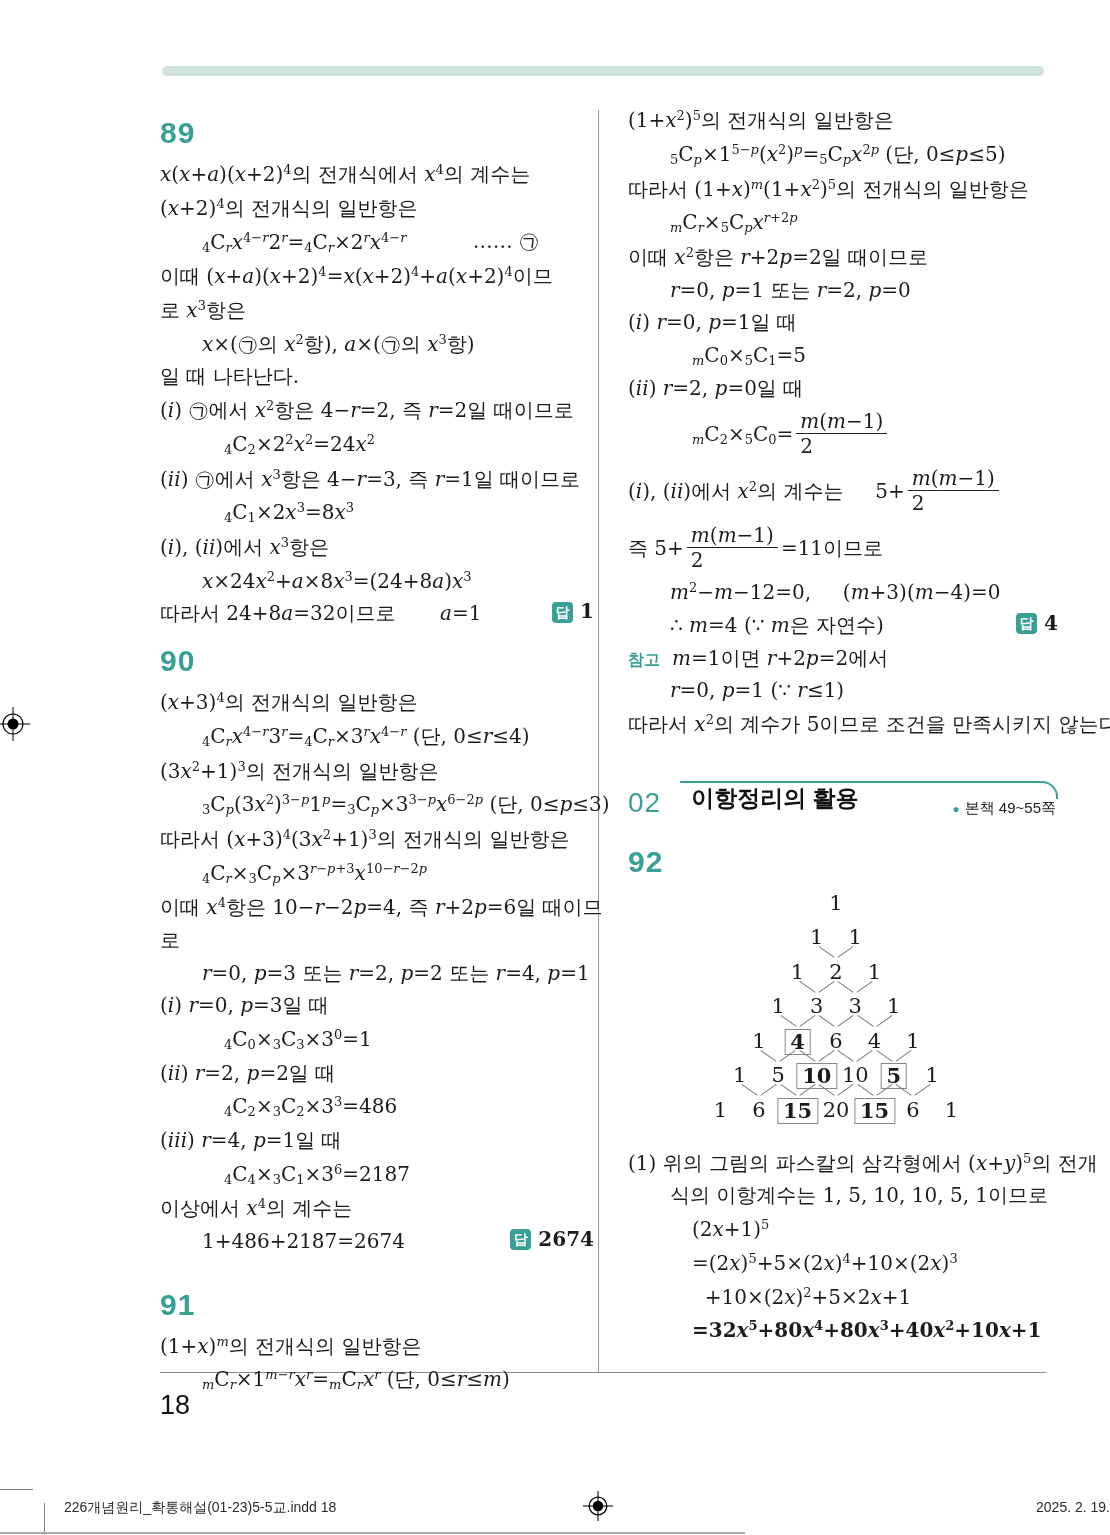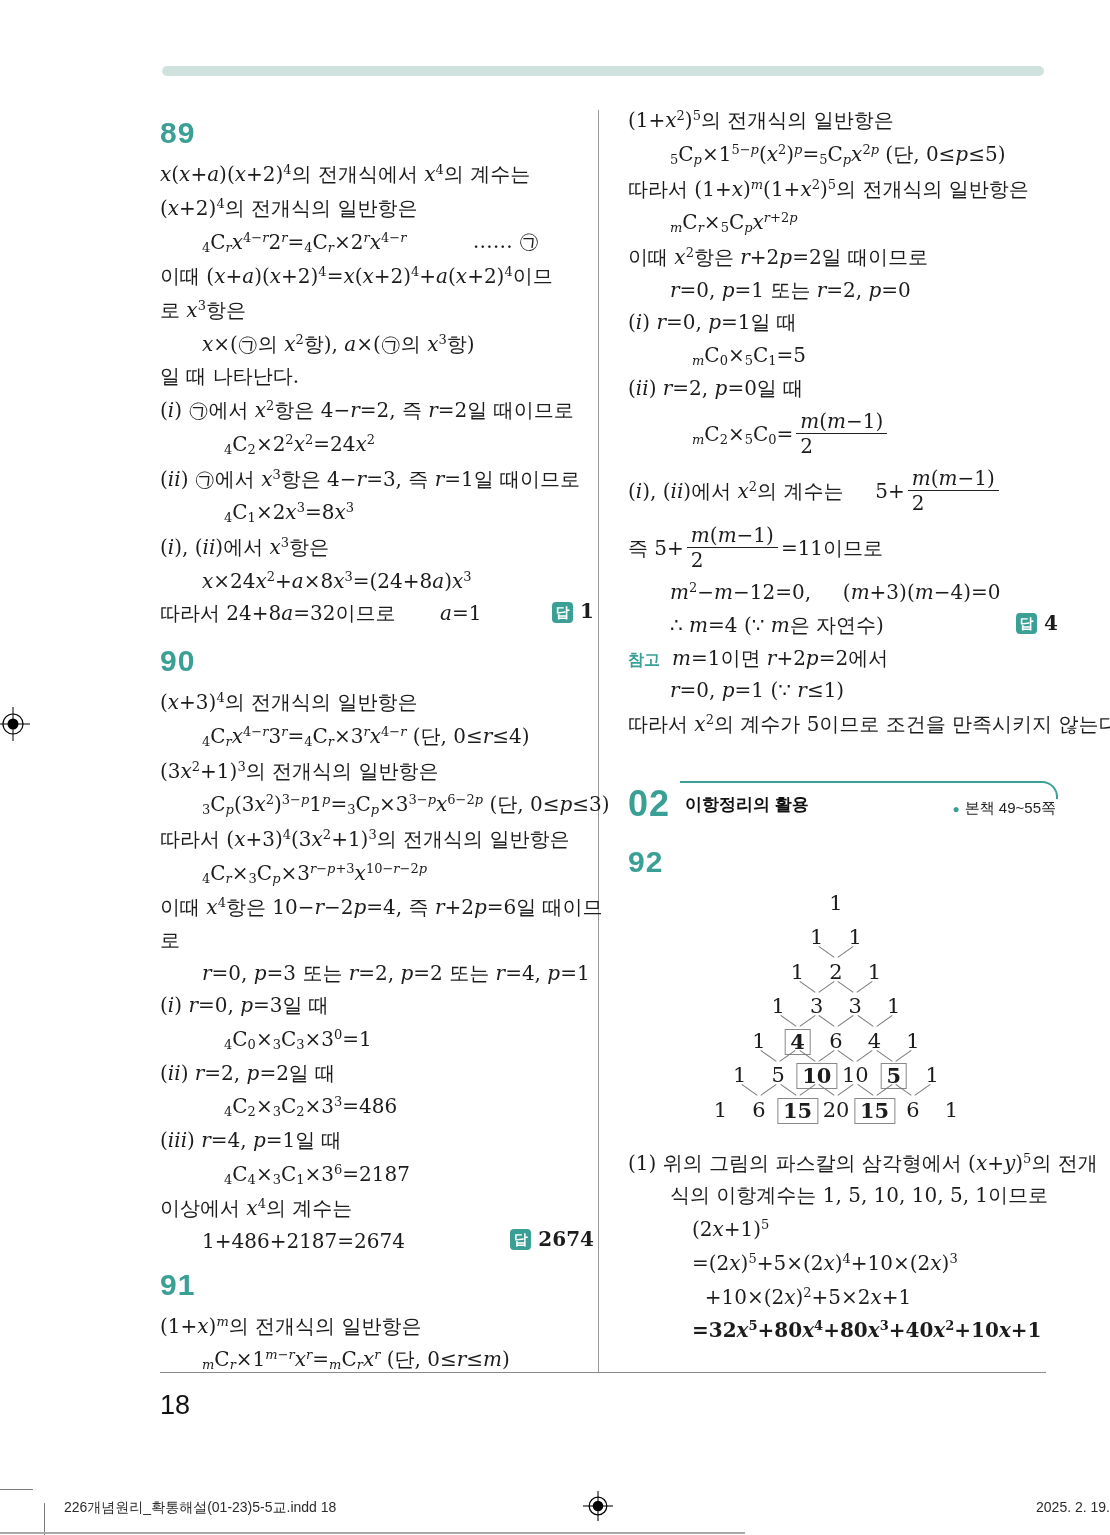--- a/index.html
+++ b/index.html
@@ -37,23 +37,23 @@
   .ans{position:absolute;right:0;bottom:2px;display:flex;align-items:center;gap:7px;}
   .badge{display:inline-block;width:21px;height:21px;line-height:21px;text-align:center;
          border-radius:4px;color:#fff;font-family:"Liberation Sans",sans-serif;
          font-size:14px;font-weight:bold;}
   .ansval{font-weight:bold;font-size:20px;}
   .note-label{font-family:"Liberation Sans",sans-serif;font-weight:bold;font-size:16px;margin-right:12px;}
   
   .section-head{position:relative;margin:46px 0 10px 0;height:52px;}
   .sec-curve{position:absolute;left:52px;right:0;top:-2px;height:16px;
              border-top:2px solid;border-right:2px solid;border-top-right-radius:16px;}
-  .sec-num{font-family:"Liberation Sans",sans-serif;font-weight:bold;font-size:36px;letter-spacing:1px;}
-  .sec-title{font-family:"Liberation Sans",sans-serif;font-weight:bold;font-size:17px;
-             color:#111;margin-left:15px;vertical-align:6px;}
+  .sec-num{font-family:"Liberation Sans",sans-serif;font-weight:normal;font-size:28px;letter-spacing:1px;}
+  .sec-title{font-family:"Liberation Sans",sans-serif;font-weight:bold;font-size:23px;
+             color:#111;margin-left:30px;vertical-align:6px;}
   .sec-ref{position:absolute;right:2px;top:16px;font-family:"Liberation Sans",sans-serif;
            font-size:15px;color:#222;}
   .sec-bullet{font-size:12px;margin-right:5px;}
   
   .pascal{position:relative;height:250px;margin:4px 0 10px 0;}
   .pnum{position:absolute;transform:translateX(-50%);font-size:21px;line-height:24px;}
   .pbox{border:1px solid #888;padding:0 5px;font-weight:bold;background:#fff;}
   .vee{position:absolute;width:30px;height:13px;}
   .vee::before,.vee::after{content:"";position:absolute;top:0;width:19px;height:1px;background:#777;}
   .vee::before{left:-2px;transform:rotate(35deg);transform-origin:0 0;}
@@ -122,21 +122,21 @@
         <div class="line ind2"><span class="m"><sub>4</sub>C<sub>2</sub>×<sub>3</sub>C<sub>2</sub>×3<sup>3</sup>=486</span></div>
         <div class="line ind0"><span class="m">(<i>i</i><i>i</i><i>i</i>) <i>r</i>=4, <i>p</i>=1일 때</span></div>
         <div class="line ind2"><span class="m"><sub>4</sub>C<sub>4</sub>×<sub>3</sub>C<sub>1</sub>×3<sup>6</sup>=2187</span></div>
         <div class="line ind0"><span class="m">이상에서 <i>x</i><sup>4</sup>의 계수는</span></div>
         <div class="line ind1"><span class="m">1+486+2187=2674</span><span class="ans">
             <span class="badge" style="background: rgb(58, 160, 150);">답</span>
             <span class="ansval">2674</span>
           </span></div>
       </div>
 
-    <div class="pnum-head accent" style="margin-top: 14px; color: rgb(58, 160, 150);">91</div>
+    <div class="pnum-head accent" style="margin-top: 34px; color: rgb(58, 160, 150);">91</div>
     <div>
         <div class="line ind0"><span class="m">(1+<i>x</i>)<sup><i>m</i></sup>의 전개식의 일반항은</span></div>
         <div class="line ind1"><span class="m"><sub><i>m</i></sub>C<sub><i>r</i></sub>×1<sup><i>m</i>−<i>r</i></sup><i>x</i><sup><i>r</i></sup>=<sub><i>m</i></sub>C<sub><i>r</i></sub><i>x</i><sup><i>r</i></sup> (단, 0≤<i>r</i>≤<i>m</i>)</span></div>
       </div>
   </div>
 
   <div class="col col-right">
     <div>
         <div class="line ind0"><span class="m">(1+<i>x</i><sup>2</sup>)<sup>5</sup>의 전개식의 일반항은</span></div>
         <div class="line ind1"><span class="m"><sub>5</sub>C<sub><i>p</i></sub>×1<sup>5−<i>p</i></sup>(<i>x</i><sup>2</sup>)<sup><i>p</i></sup>=<sub>5</sub>C<sub><i>p</i></sub><i>x</i><sup>2<i>p</i></sup> (단, 0≤<i>p</i>≤5)</span></div>

